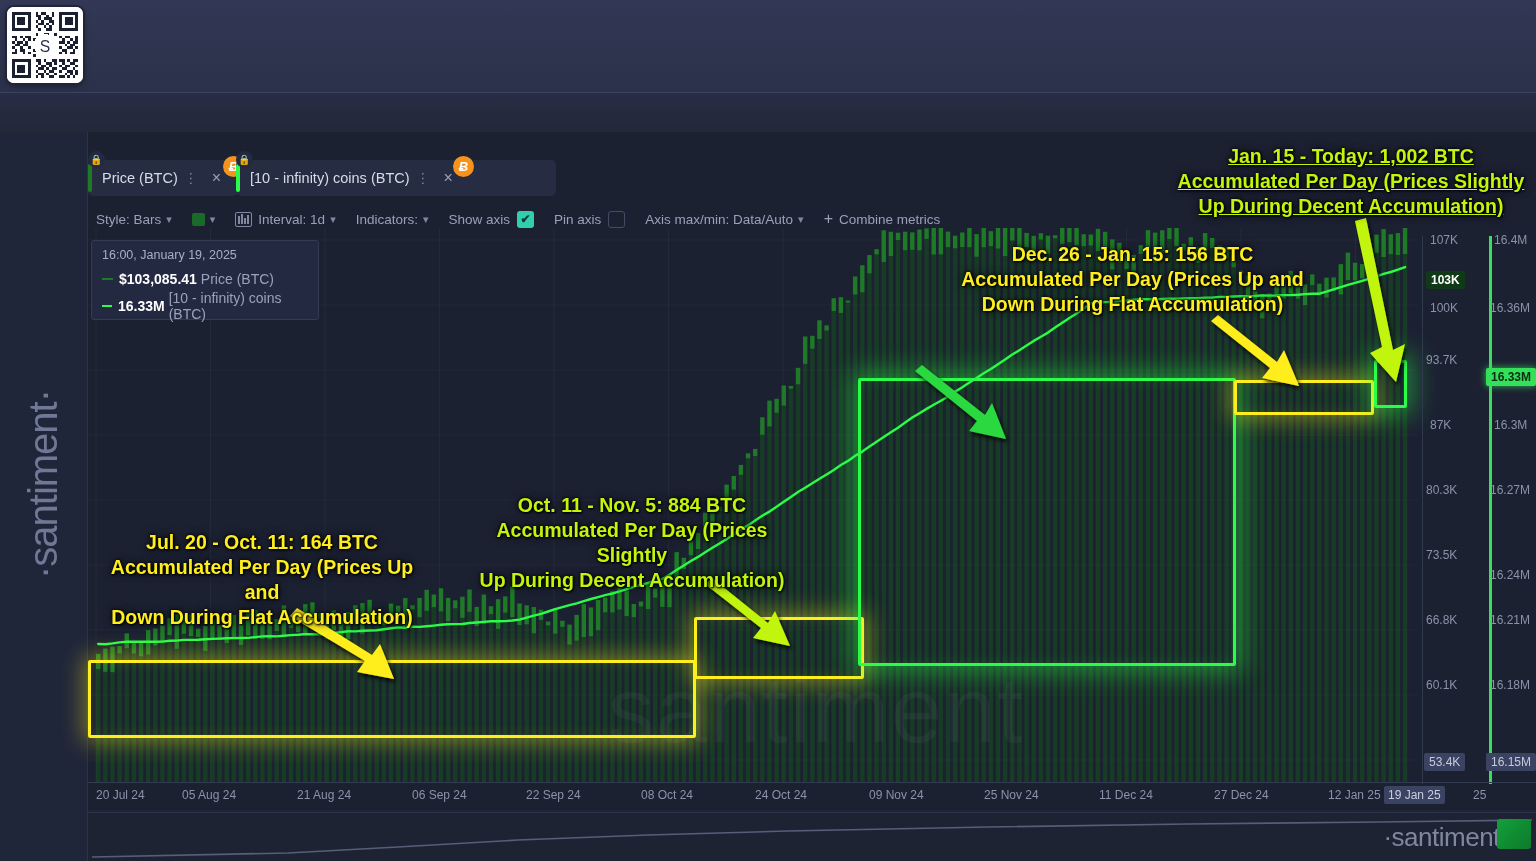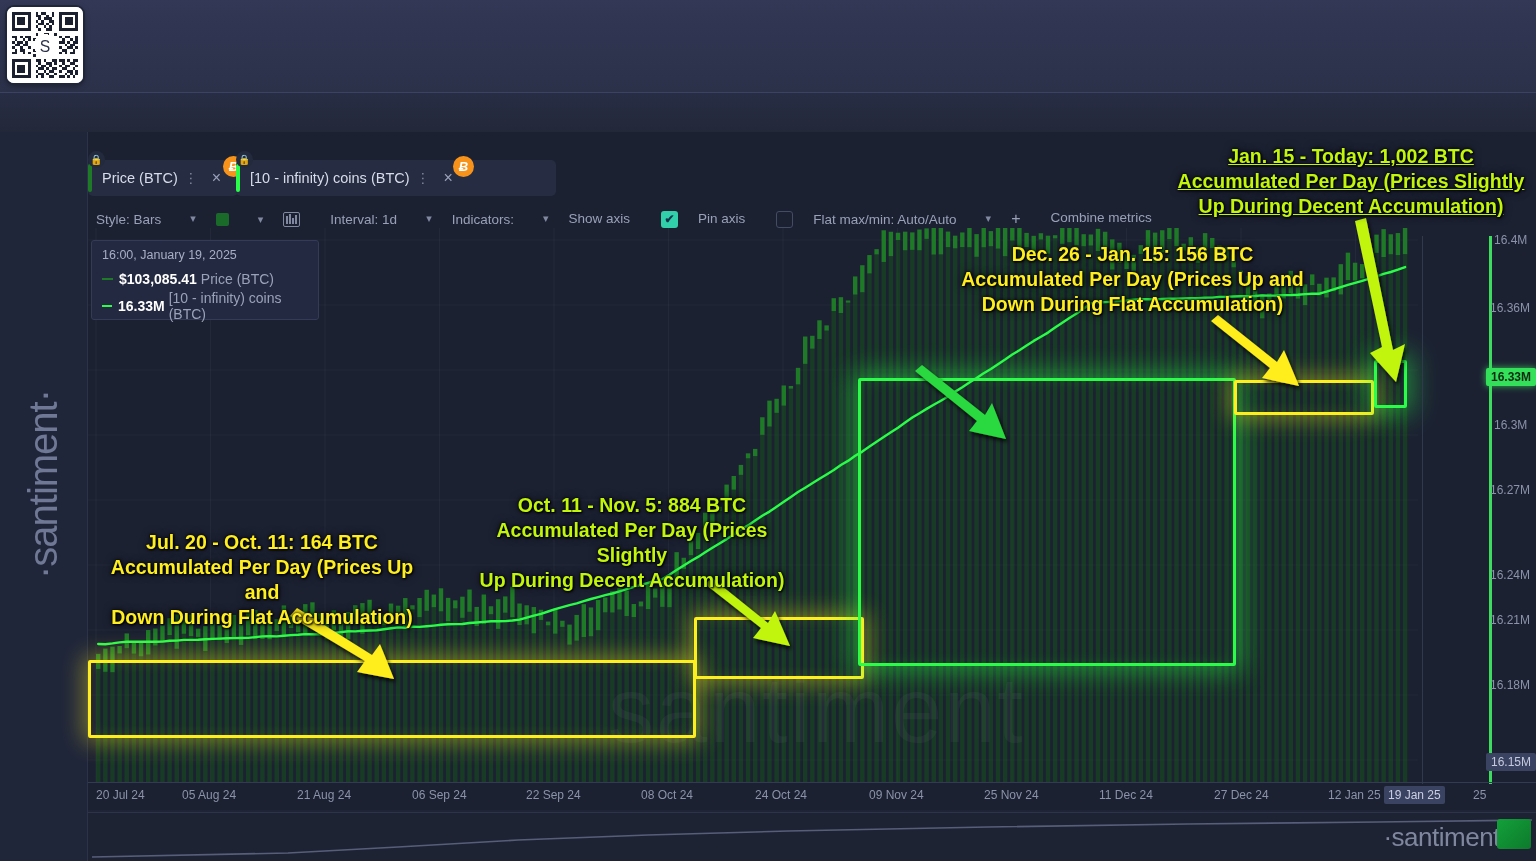--- a/index.html
+++ b/index.html
@@ -99,21 +99,21 @@
     display:flex; align-items:center; justify-content:center;
     top: -12px; font-style: italic;
   }
 
   
   .toolbar {
     position: absolute; left: 96px; top: 208px;
     display: flex; align-items: center; height: 22px;
     color: #99a1b8; font-size: 13.5px;
   }
-  .tb-item { display: flex; align-items: flex-start; margin-right: 20px; white-space: nowrap; cursor: pointer; gap: 24px; }
+  .tb-item { display: flex; align-items: center; margin-right: 20px; white-space: nowrap; cursor: pointer; }
   .tb-item .cv { margin-left: 5px; color: #8089a1; font-size: 11px; }
   .swatch { width: 13px; height: 13px; background: #1a6b2a; border-radius: 2px; }
   .bars-icon {
     width: 17px; height: 15px; border: 1.3px solid #8089a1; border-radius: 2px;
     position: relative; margin-right: 6px;
   }
   .bars-icon i { position: absolute; bottom: 2px; width: 2px; background: #8089a1; }
   .chk {
     width: 17px; height: 17px; border-radius: 3px; background: #31d0aa;
     color: #12344a; font-size: 12px; font-weight: bold;
@@ -396,21 +396,21 @@
     </div>
     <div class="tb-item">
       <span>Show axis</span>
       <span class="chk">✔</span>
     </div>
     <div class="tb-item">
       <span>Pin axis</span>
       <span class="chk-empty"></span>
     </div>
     <div class="tb-item">
-      <span>Flat max/min: Auto/Auto</span>
+      <span>Axis max/min: Data/Auto</span>
       <span class="cv">▾</span>
     </div>
     <div class="tb-item">
       <span class="plus">+</span>
       <span>Combine metrics</span>
     </div>
   </div>
 
   <div class="plot">
     <div class="watermark-center">santiment</div>
@@ -862,20 +862,32 @@
   <div class="anno" style="left:960px;top:242px;width:345px;color:#ffee1f;">Dec. 26 - Jan. 15: 156 BTC
 Accumulated Per Day (Prices Up and
 Down During Flat Accumulation)</div>
   <div class="anno" style="left:1176px;top:144px;width:350px;color:#c2f50c;text-decoration:underline;">Jan. 15 - Today: 1,002 BTC
 Accumulated Per Day (Prices Slightly
 Up During Decent Accumulation)</div>
 
   <div class="axis-line-dark"></div>
   <div class="axis-line-green"></div>
 
+  <div class="axis-price">
+    <div class="axis-tick" style="left:6px;top:5px;">107K</div>
+    <div class="axis-hl-price" style="left:2px;top:43px;">103K</div>
+    <div class="axis-tick" style="left:6px;top:73px;">100K</div>
+    <div class="axis-tick" style="left:2px;top:125px;">93.7K</div>
+    <div class="axis-tick" style="left:6px;top:190px;">87K</div>
+    <div class="axis-tick" style="left:2px;top:255px;">80.3K</div>
+    <div class="axis-tick" style="left:2px;top:320px;">73.5K</div>
+    <div class="axis-tick" style="left:2px;top:385px;">66.8K</div>
+    <div class="axis-tick" style="left:2px;top:450px;">60.1K</div>
+    <div class="axis-bottom-box" style="left:0px;top:525px;">53.4K</div>
+  </div>
 
   <div class="axis-metric">
     <div class="axis-tick" style="left:12px;top:5px;">16.4M</div>
     <div class="axis-tick" style="left:8px;top:73px;">16.36M</div>
     <div class="axis-hl-metric" style="left:4px;top:140px;">16.33M</div>
     <div class="axis-tick" style="left:12px;top:190px;">16.3M</div>
     <div class="axis-tick" style="left:8px;top:255px;">16.27M</div>
     <div class="axis-tick" style="left:8px;top:320px;margin-top:20px;">16.24M</div>
     <div class="axis-tick" style="left:8px;top:385px;">16.21M</div>
     <div class="axis-tick" style="left:8px;top:450px;">16.18M</div>

